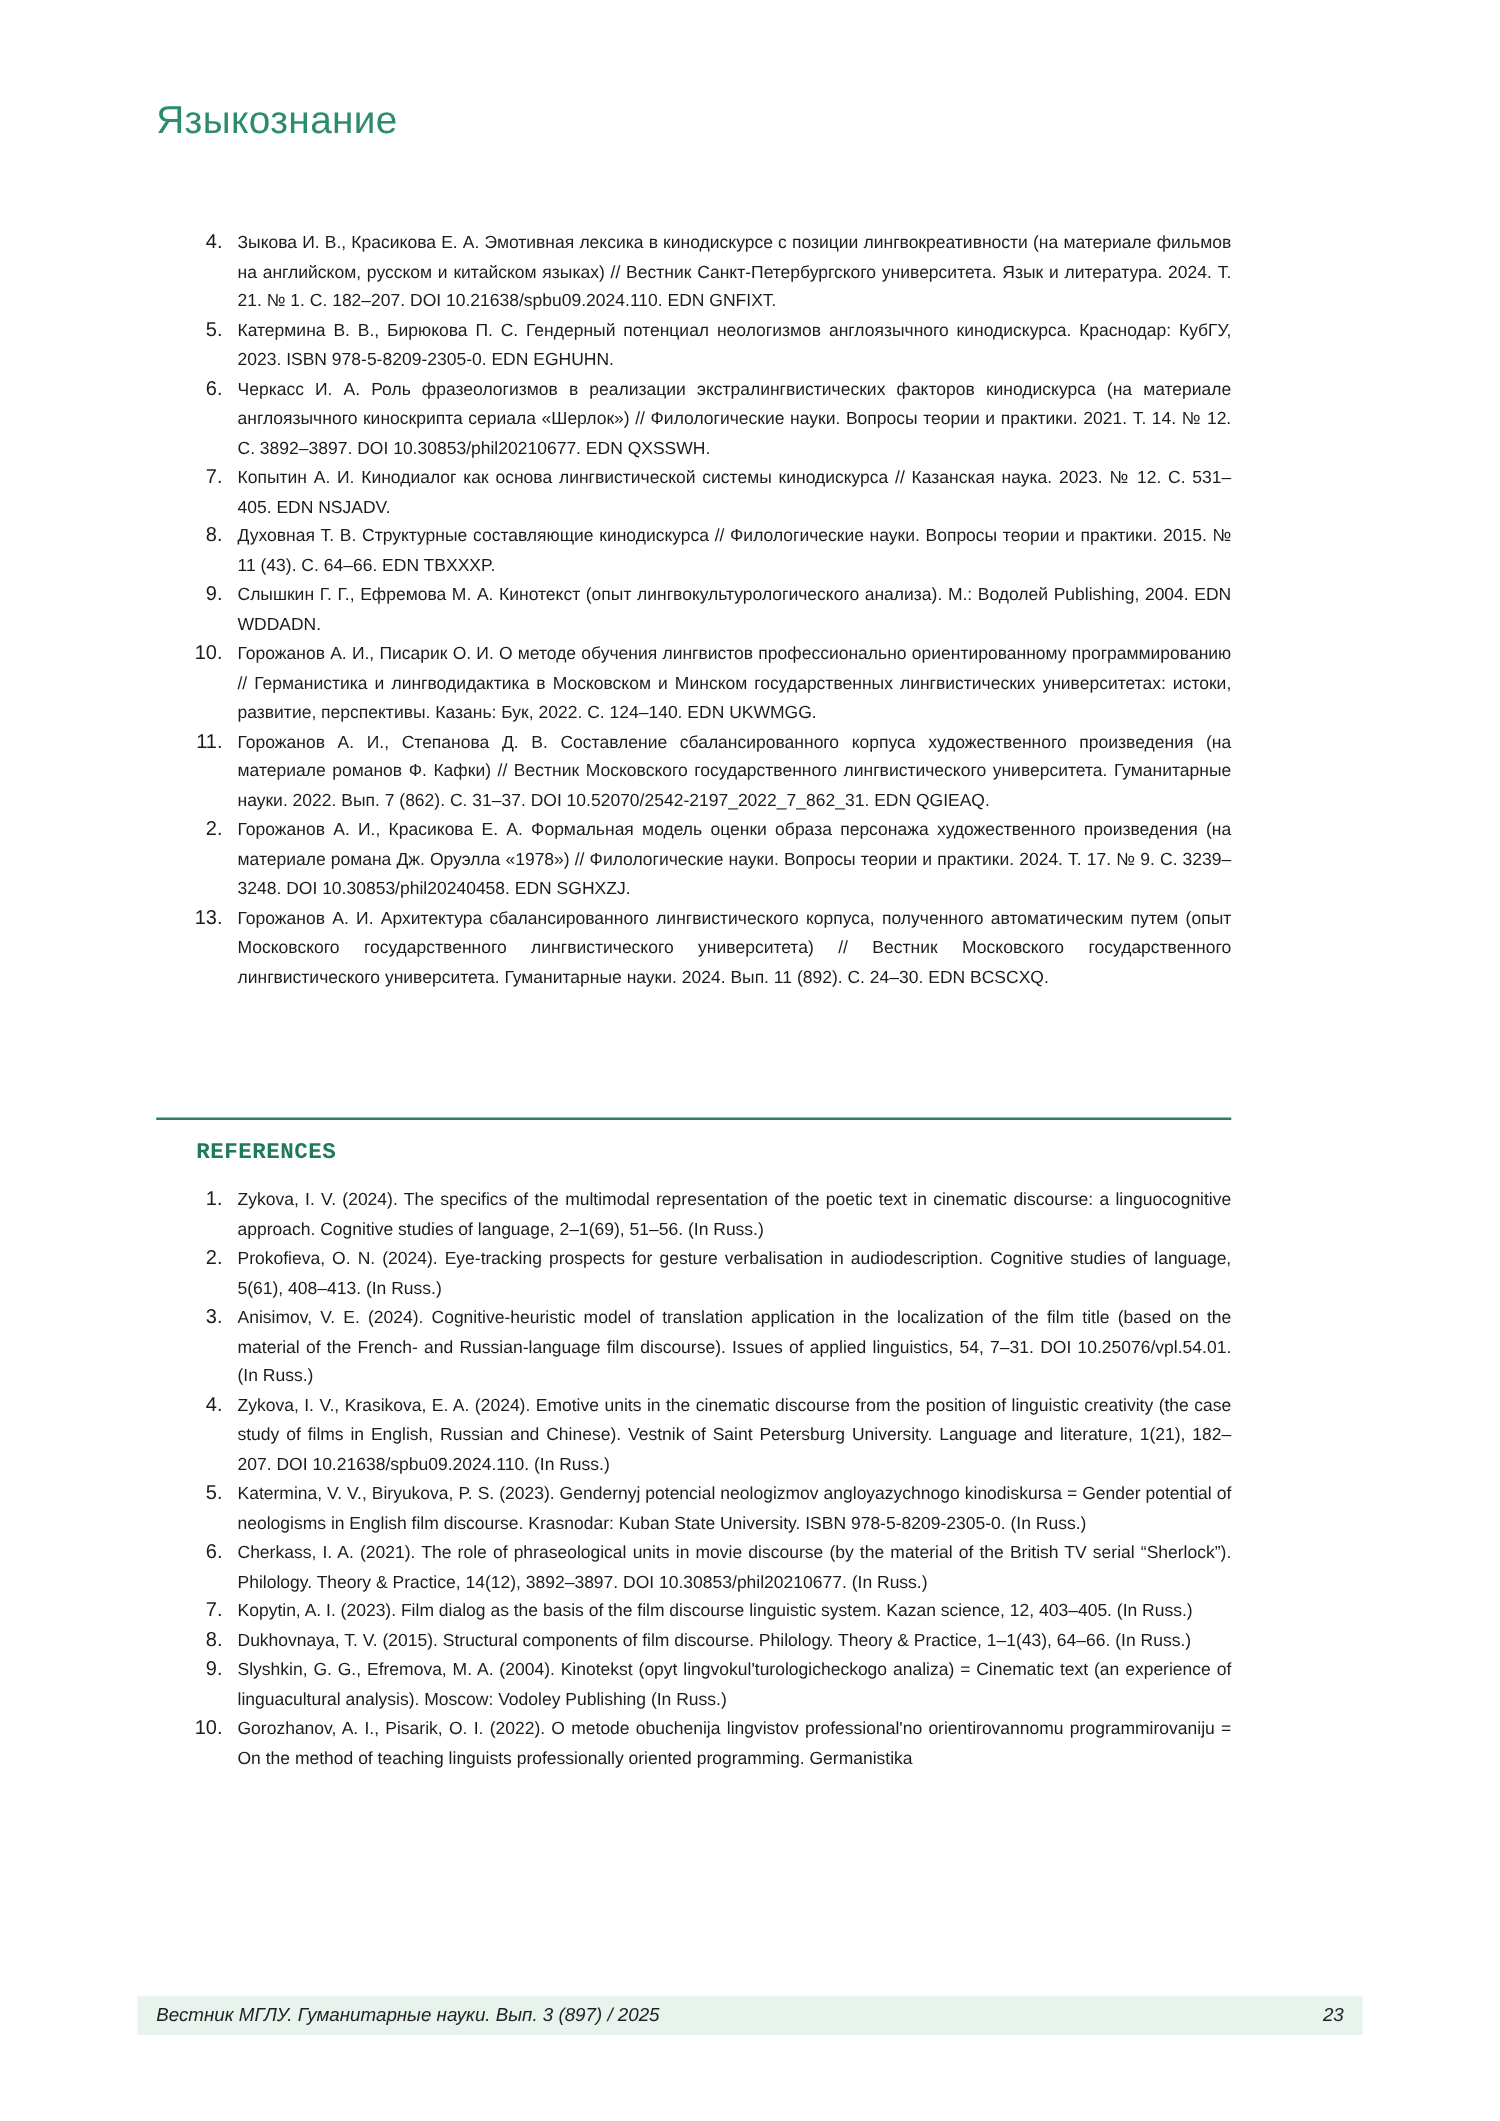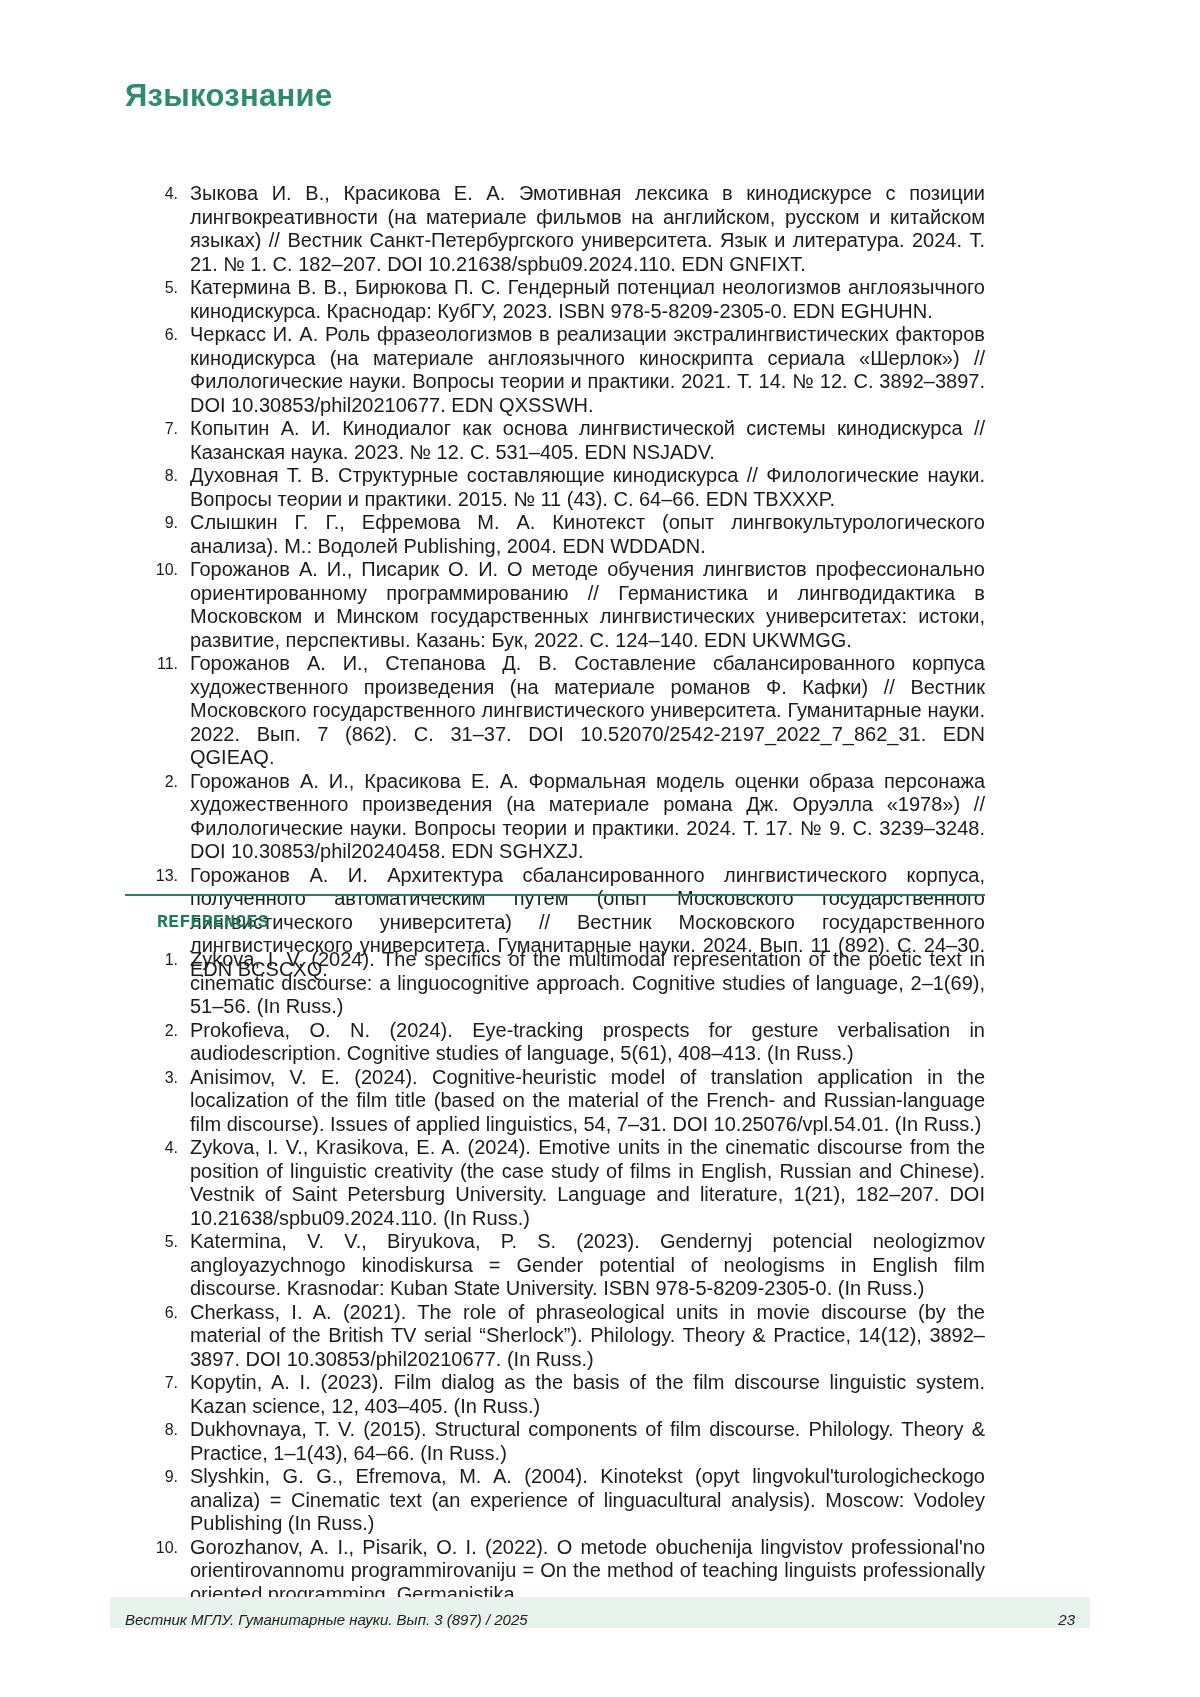--- a/index.html
+++ b/index.html
@@ -19,40 +19,40 @@
     color: var(--text-color);
     overflow: hidden;
   }
   .page { position: absolute; inset: 0; }
 
   .section-title {
     position: absolute;
     left: 125px;
     top: 78px;
     font-size: 31px;
-    font-weight: bold;
+    font-weight: normal;
     color: var(--accent-green);
     letter-spacing: 0.3px;
   }
 
   .ref-list { position: absolute; left: 125px; width: 860px; }
   .ru-list { top: 182px; }
   .en-list { top: 948px; }
 
   .ref-item { display: flex; align-items: flex-start; }
   .ref-num {
     flex: 0 0 53px;
     text-align: right;
     margin-right: 12px;
     font-size: 16px;
     line-height: 23.5px;
   }
   .ref-text {
     flex: 1 1 auto;
-    font-size: 20px;
+    font-size: 14px;
     line-height: 23.5px;
     text-align: justify;
     hyphens: auto;
     -webkit-hyphens: auto;
   }
 
   .ref-divider {
     position: absolute;
     left: 125px;
     top: 894px;
@@ -72,21 +72,21 @@
   }
 
   .page-footer {
     position: absolute;
     left: 110px;
     top: 1597px;
     width: 980px;
     height: 31px;
     background: var(--footer-bg);
     display: flex;
-    align-items: flex-end;
+    align-items: center;
     justify-content: space-between;
     padding: 0 15px;
   }
   .footer-journal {
     font-style: italic;
     font-size: 15px;
     color: #222222;
   }
   .footer-page-num {
     font-size: 15px;

